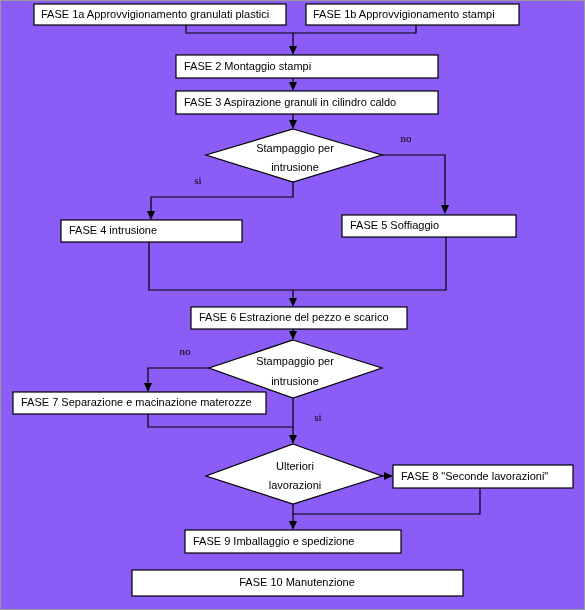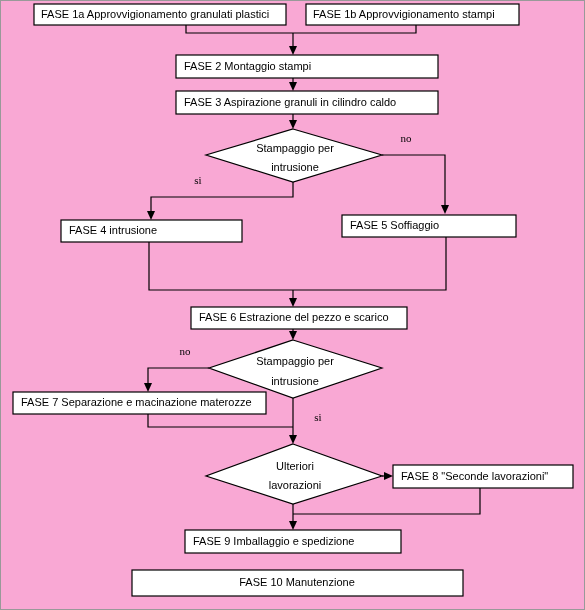--- a/index.html
+++ b/index.html
@@ -4,21 +4,21 @@
 <style>
   html, body {
     margin: 0;
     padding: 0;
     background: #ffffff;
   }
   #diagram-root {
     position: relative;
     width: 585px;
     height: 610px;
-    background: #f9a8d4;
+    background: #8b5cf6;
     border: 1px solid #999999;
     box-sizing: border-box;
     font-family: "Liberation Sans", sans-serif;
     overflow: hidden;
   }
   svg.flow {
     position: absolute;
     left: 0;
     top: 0;
     width: 585px;

